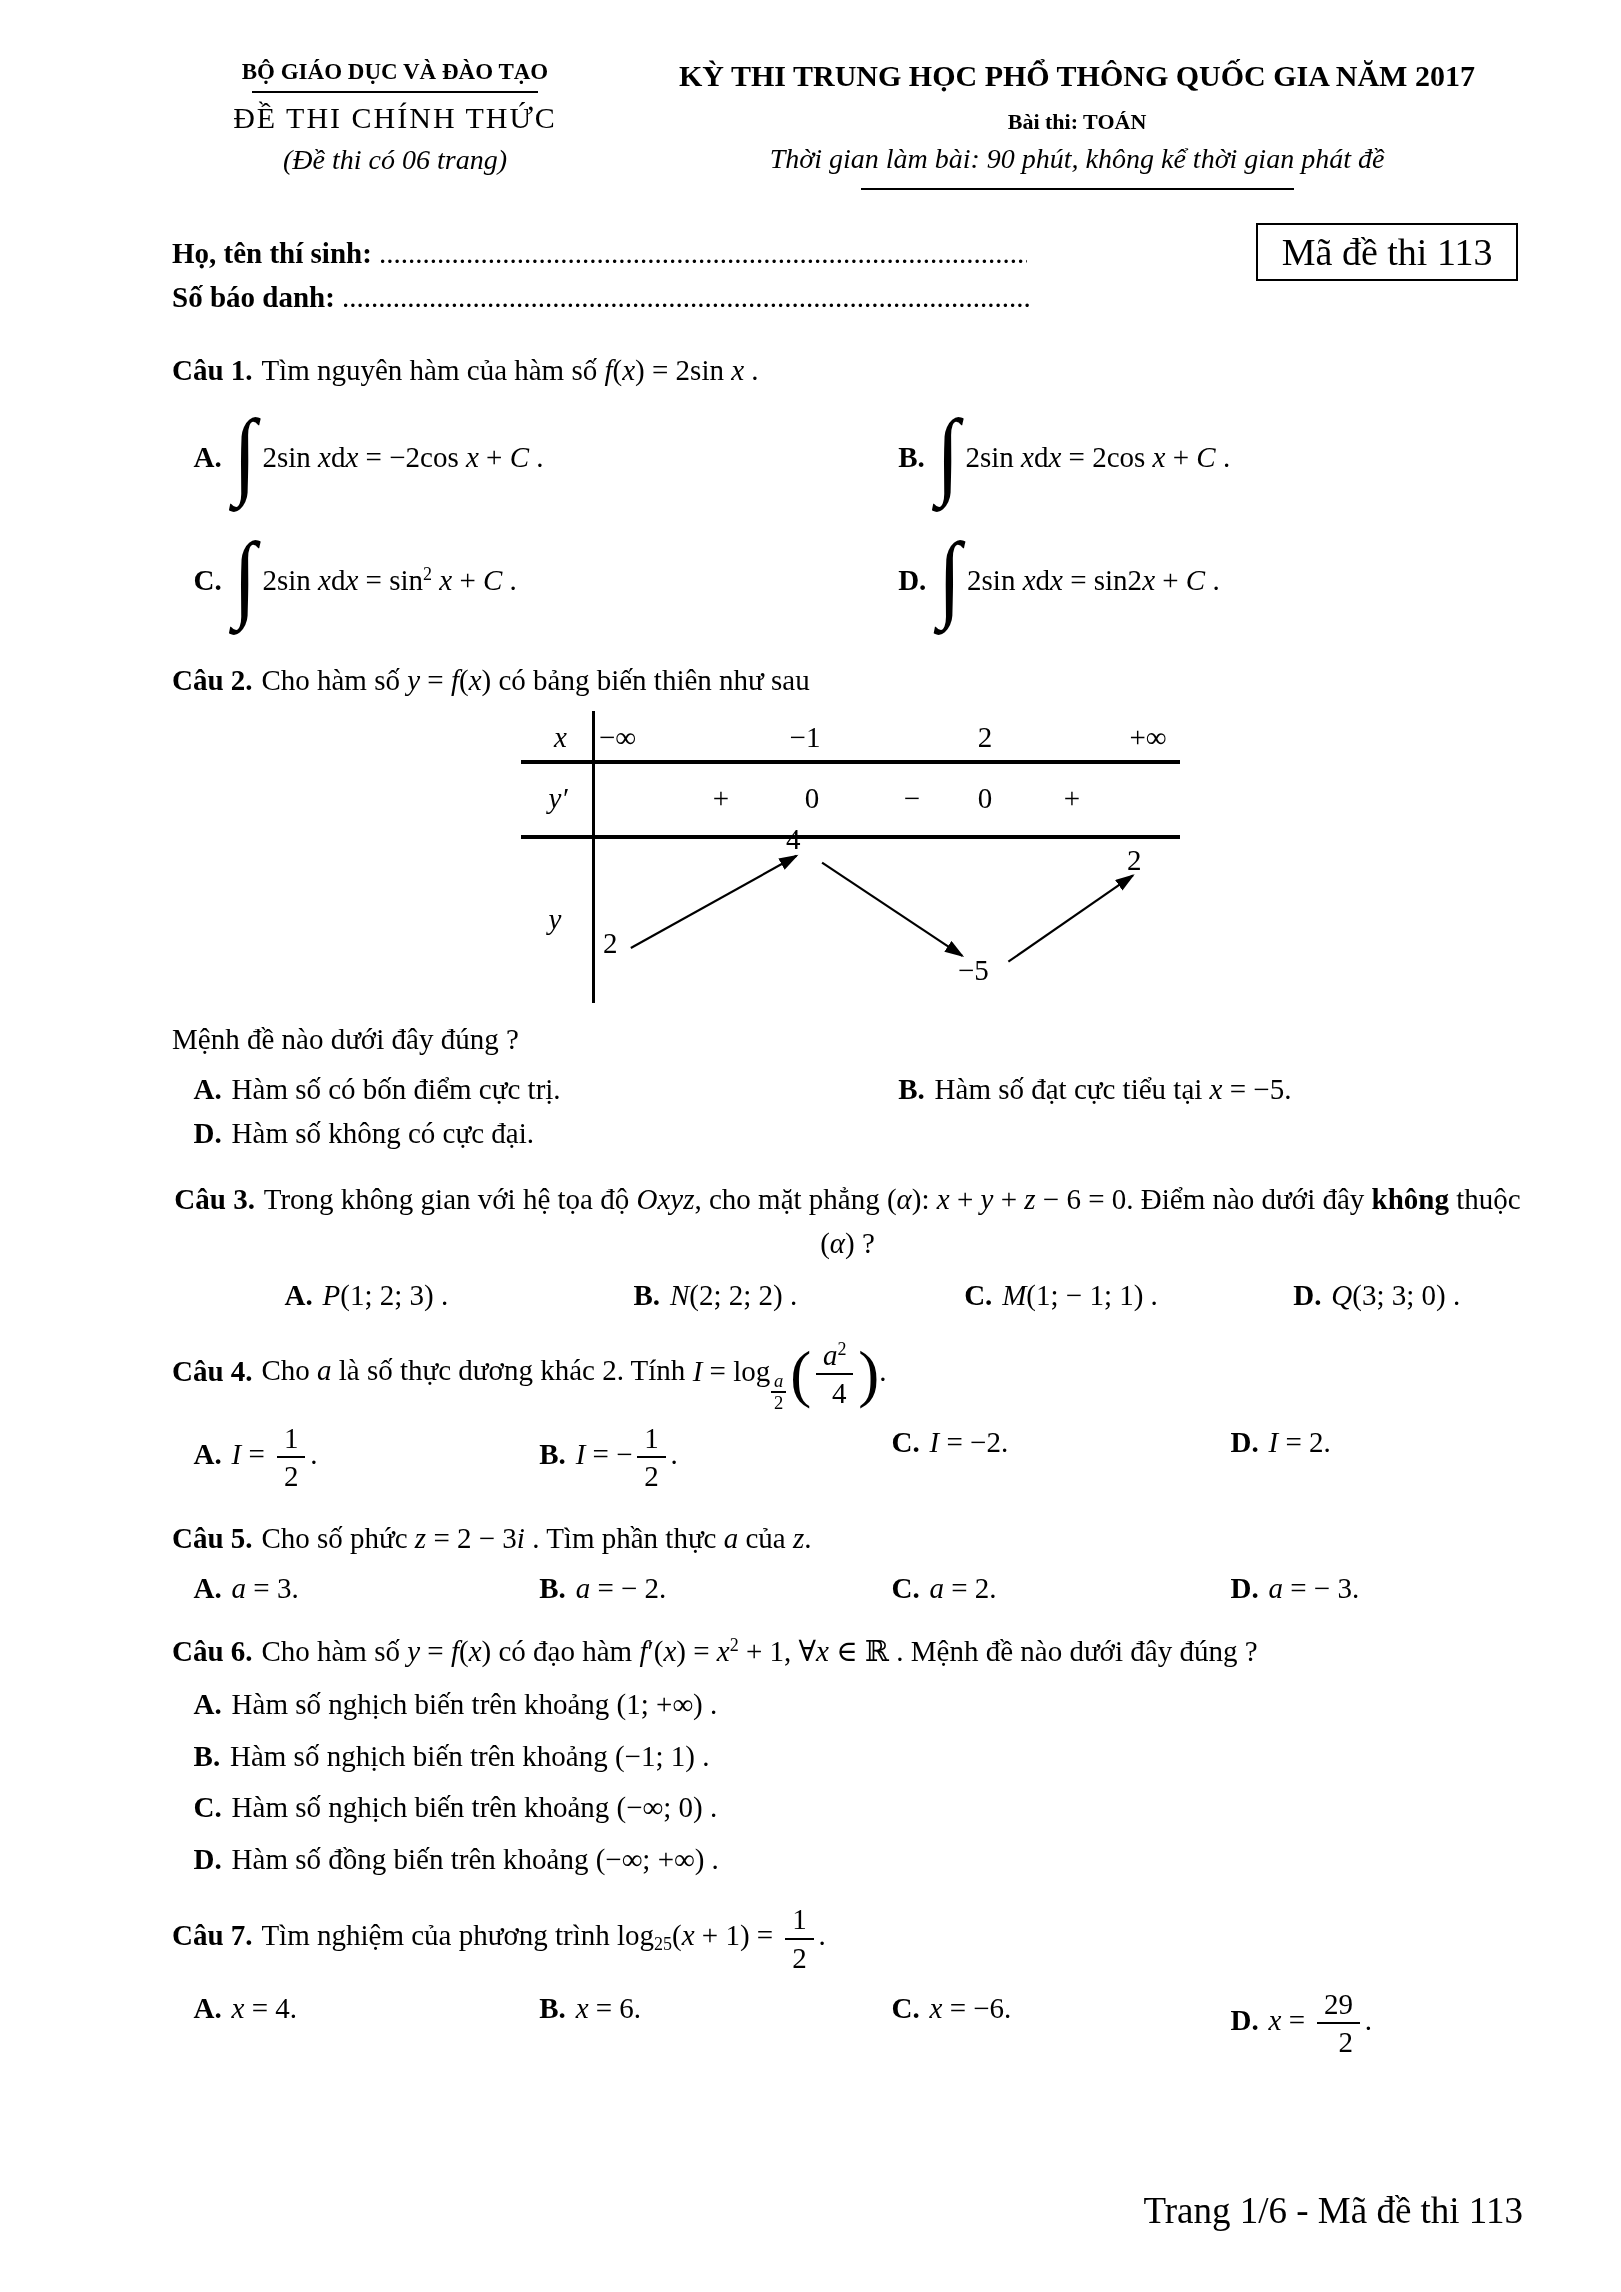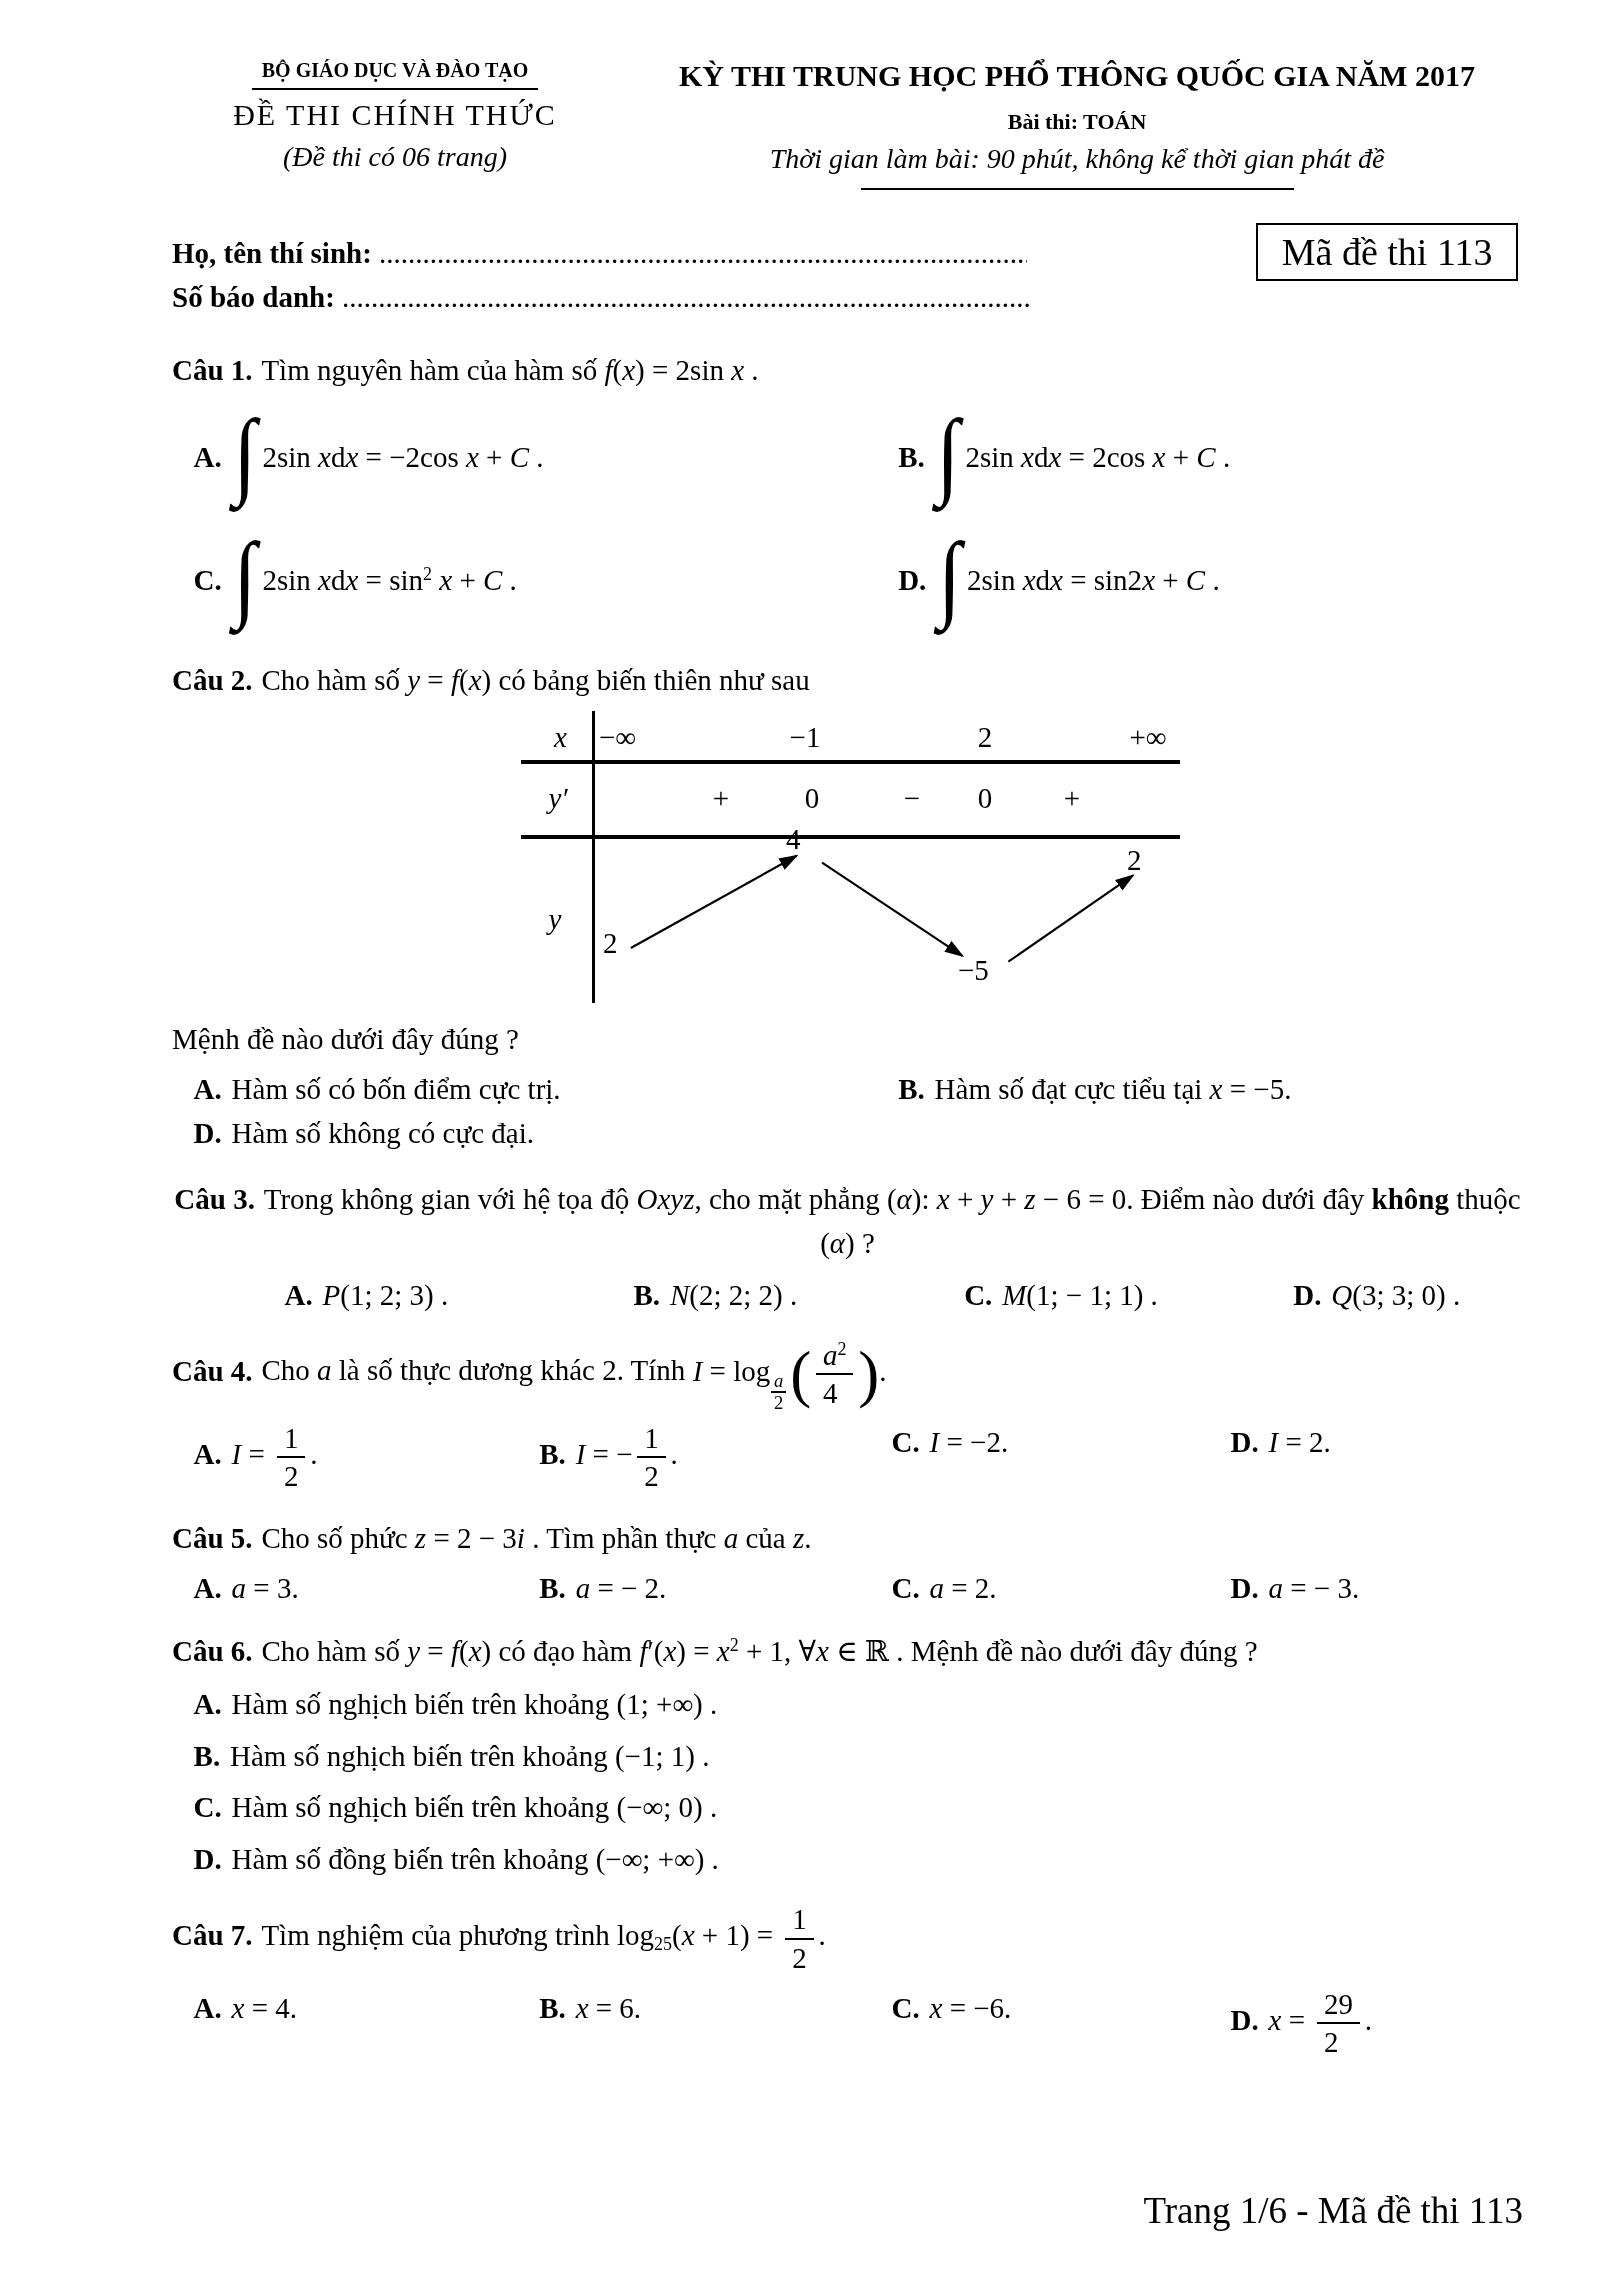--- a/index.html
+++ b/index.html
@@ -8,21 +8,21 @@
     position:relative; width:1621px; height:2293px; background:#fff;
     font-family:"Liberation Serif","DejaVu Serif",serif; color:#000;
     font-size:29px; overflow:hidden;
   }
   .content { padding:59px 98px 0 172px; }
 
   
   .hdr { display:flex; }
   .h-left  { width:446px; text-align:center; flex-shrink:0; }
   .h-right { width:892px; margin-left:auto; text-align:center; }
-  .ministry { font-weight:bold; font-size:20px; white-space:nowrap; }
+  .ministry { font-weight:bold; font-size:23px; white-space:nowrap; }
   .h-rule  { width:286px; border-bottom:2.9px solid #000; margin:5.9px auto 7.8px; }
   .official { font-size:30px; letter-spacing:2px; white-space:nowrap; }
   .pages-note { font-style:italic; font-size:28px; margin-top:9.8px; }
   .exam-name { font-weight:bold; font-size:30px; white-space:nowrap; }
   .subject { font-weight:bold; font-size:22px; margin-top:16px; }
   .duration { font-style:italic; font-size:28px; margin-top:8px; }
   .h-rule2 { width:433px; border-bottom:2.9px solid #000; margin:12.7px auto 0; }
 
   
   .cand { margin-top:41px; position:relative; }
@@ -49,21 +49,21 @@
   .opt { font-size:29px; line-height:1.52; }
   .letter { font-weight:bold; margin-right:9.8px; }
 
   .q1row { margin-top:3.9px; }
   .q1opt { display:flex; align-items:center; height:123px; }
   .int {
     font-size:84px; line-height:0; display:inline-block;
     transform:scaleY(1.15); margin:0 5.9px 5.9px 2px; font-weight:400;
   }
 
-  .frac { display:inline-block; text-align:left; vertical-align:middle; margin:0 4.9px; }
+  .frac { display:inline-block; text-align:right; vertical-align:middle; margin:0 4.9px; }
   .frac .num, .frac .den { display:block; line-height:1.25; padding:0 6.9px; }
   .frac .den { border-top:2.9px solid #000; }
 
   .subfrac { display:inline-block; text-align:center; font-size:18.6px; vertical-align:-29px; margin:0 3.9px 0 1px; }
   .subfrac .num, .subfrac .den { display:block; line-height:1.12; padding:0 2.9px; }
   .subfrac .den { border-top:2px solid #000; }
 
   .bigp { font-size:63px; line-height:0; vertical-align:middle; }
 
   .q6opts { padding-left:21.6px; }

